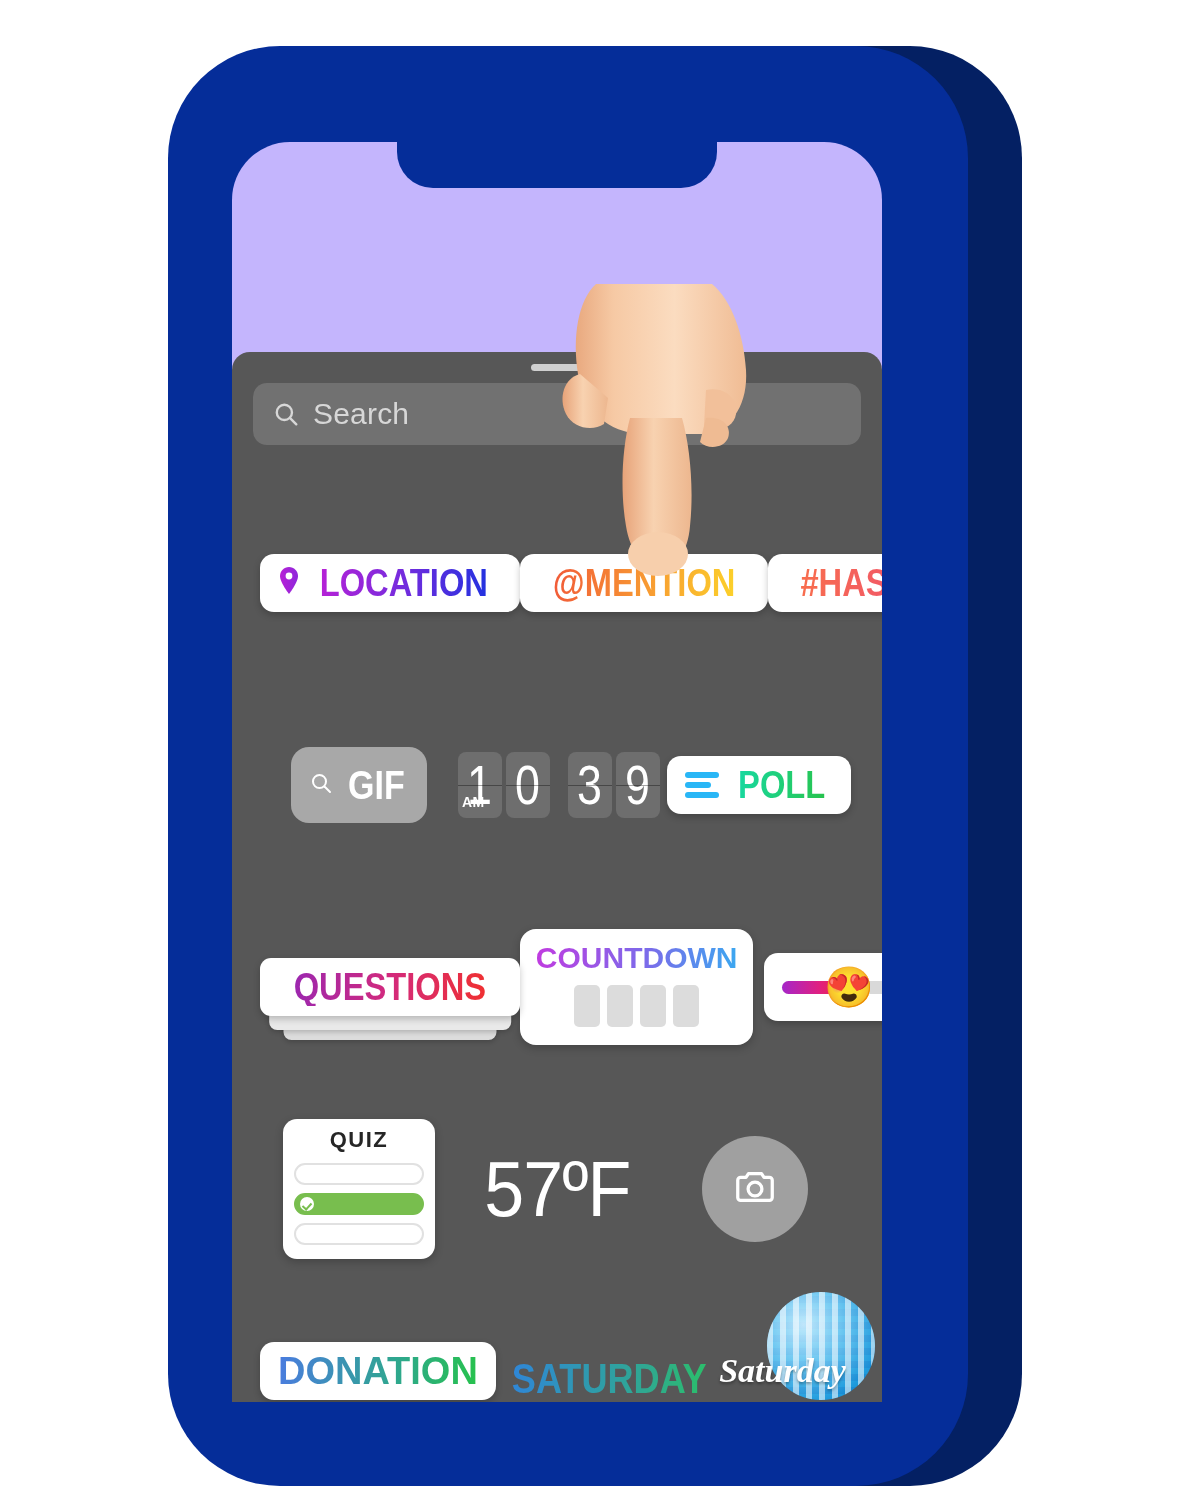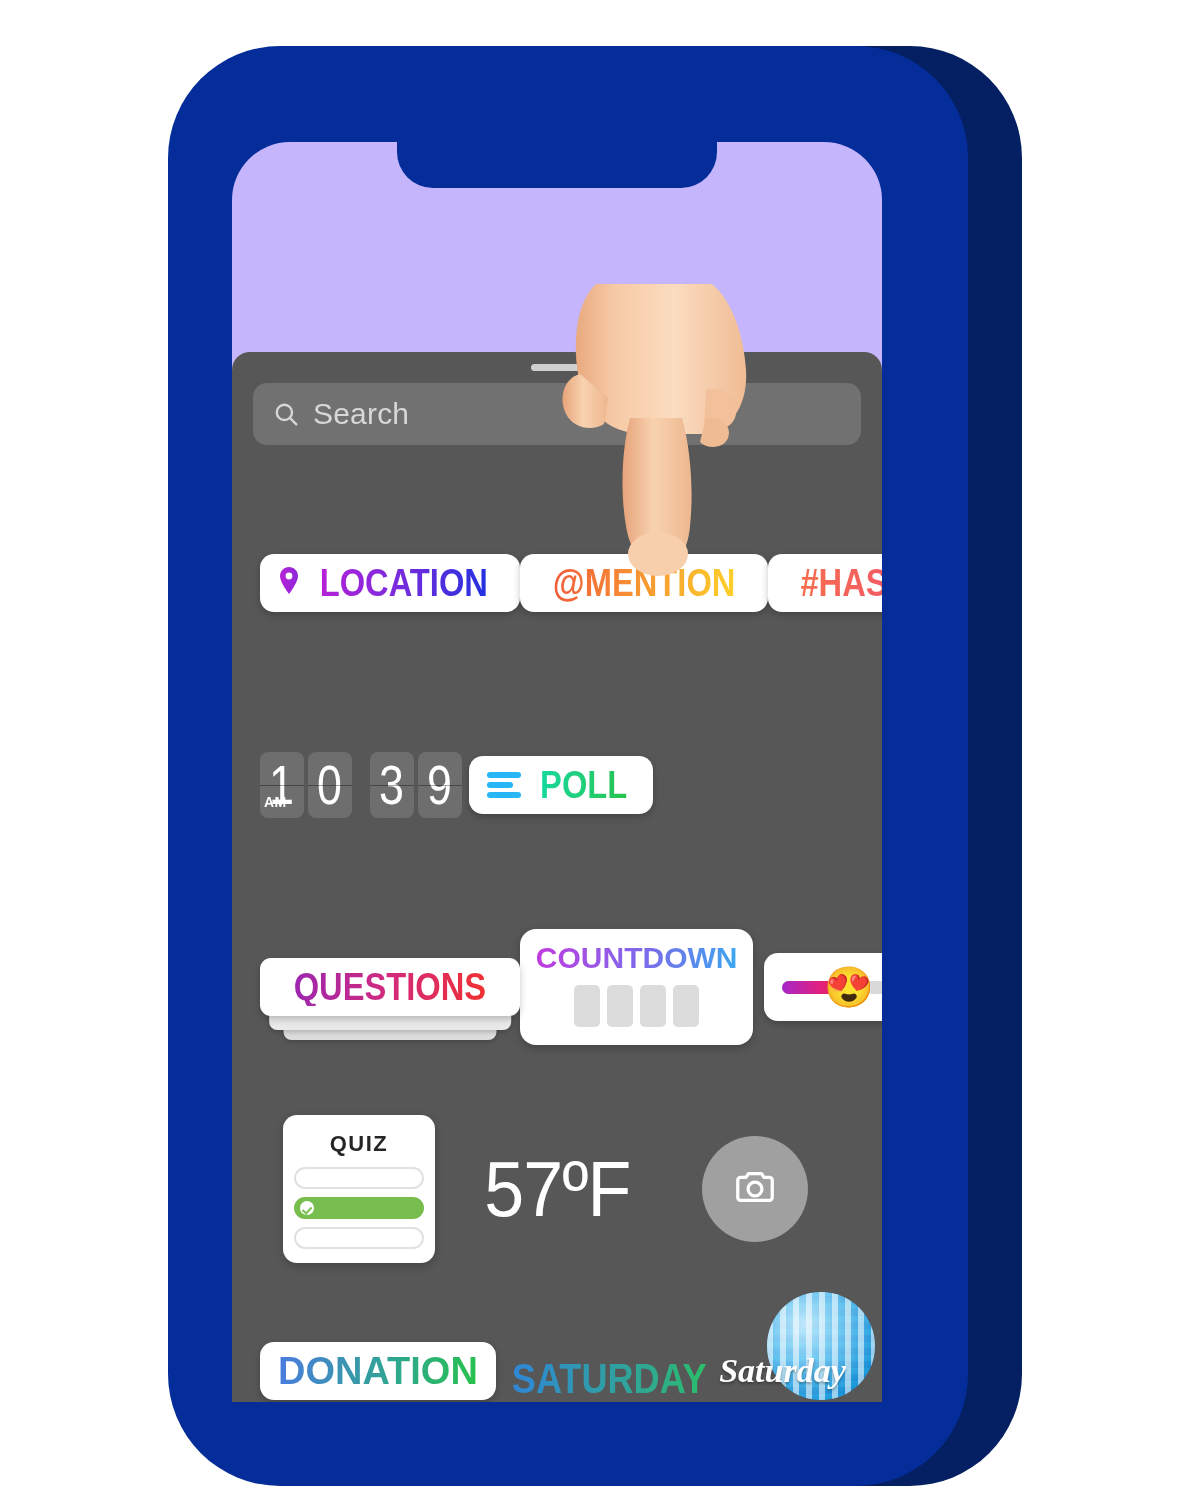--- a/index.html
+++ b/index.html
@@ -293,21 +293,21 @@
     transform: translate(-50%,-50%);
     font-size: 40px;
     line-height: 1;
   }
 
   
   .quiz-card {
     background: #fff;
     border-radius: 14px;
     width: 130px;
-    padding: 16px 11px 14px;
+    padding: 8px 11px 14px;
     box-shadow: 0 3px 8px rgba(0,0,0,.22);
   }
   .quiz-title {
     text-align: center;
     color: #262626;
     font-family: "Liberation Sans Narrow", "Liberation Sans", sans-serif;
     font-weight: 700;
     font-size: 22px;
     letter-spacing: 1.5px;
     margin-bottom: 10px;
@@ -476,20 +476,31 @@
             </div>
           </div>
           <div class="cell">
             <div class="pill">
               <span class="grad-text g-hashtag">#HASHTAG</span>
             </div>
           </div>
         </div>
 
         <div class="row">
+          <div class="cell">
+            <div class="gif-chip">
+              <span>
+                <svg viewBox="0 0 24 24" width="24" height="24" fill="none" stroke="#fff" stroke-width="2" stroke-linecap="round">
+                  <circle cx="10.5" cy="10.5" r="6.5"></circle>
+                  <line x1="15.5" y1="15.5" x2="21" y2="21"></line>
+                </svg>
+              </span>
+              <span class="gif-label">GIF</span>
+            </div>
+          </div>
 
           <div class="cell">
             <div class="clock">
               <div class="tile">
                 <span class="ampm">AM</span>
                 <span class="digit">1</span>
               </div>
               <div class="tile">
                 <span class="digit">0</span>
               </div>

